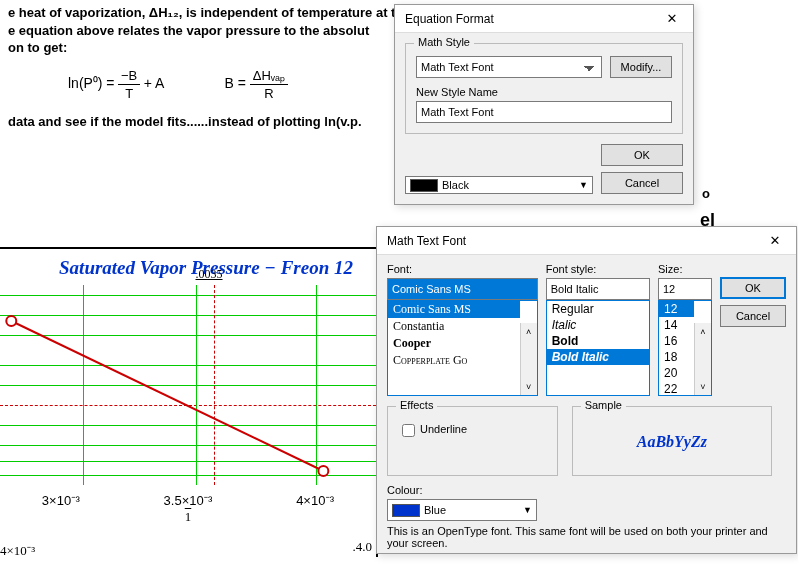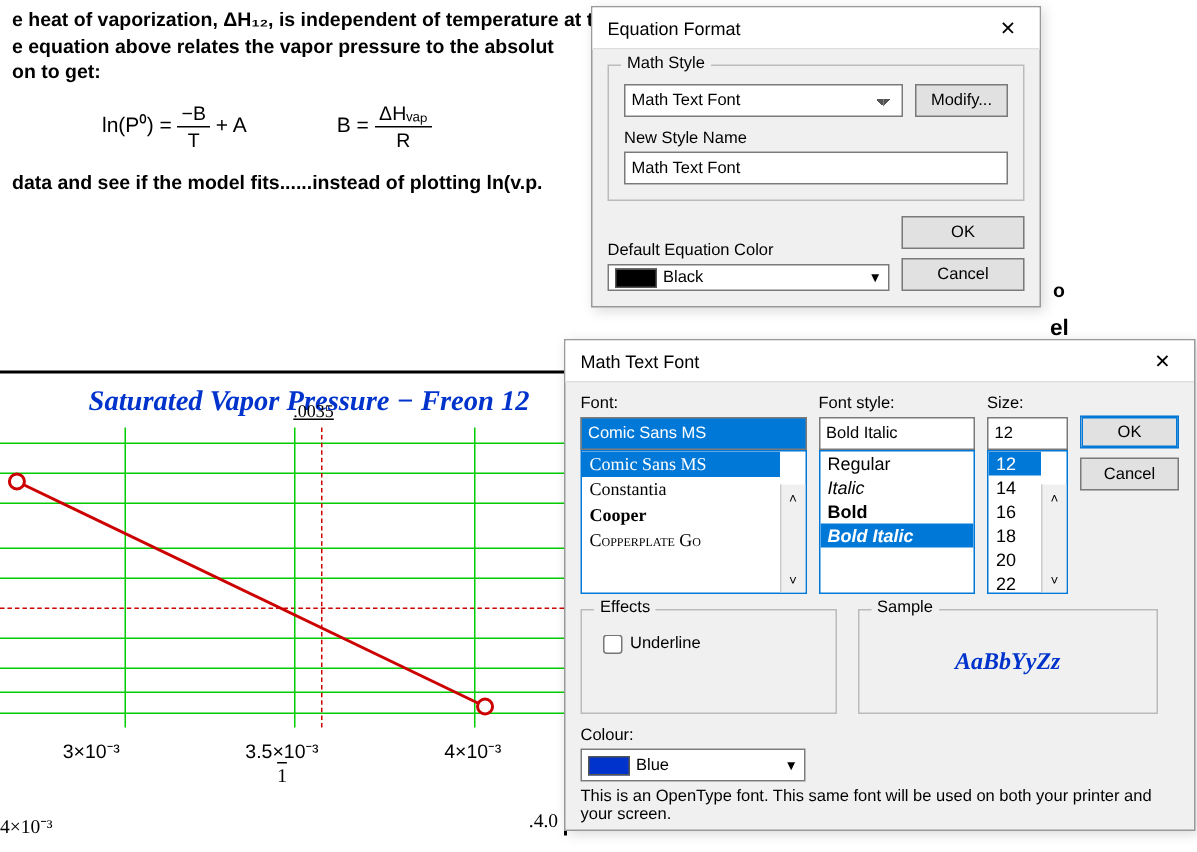--- a/index.html
+++ b/index.html
@@ -63,21 +63,21 @@
       <span> + A</span>
     </span>
     <span class="eq">
       <span>B = </span>
       <span class="frac"><span class="num">ΔHᵥₐₚ</span><span class="den">R</span></span>
     </span>
   </div>
   <div> data and see if the model fits......instead of plotting ln(v.p.</div>
 </div>
 <div style="position:absolute; left:702px; top:186px; font-size:13px; font-weight:bold;">o</div>
-<div style="position:absolute; left:700px; top:210px; font-size:15px; font-weight:bold;">el</div>
+<div style="position:absolute; left:700px; top:210px; font-size:18px; font-weight:bold;">el</div>
 
 <div class="chartwrap">
   <div class="chart-title">Saturated Vapor Pressure − Freon 12</div>
   <div class="plot">
     <div class="hline" style="top:5%"></div>
       <div class="hline" style="top:15%"></div>
     <div class="hline" style="top:25%"></div>
       <div class="hline" style="top:40%"></div>
     <div class="hline" style="top:50%"></div>
     <div class="hline dash" style="top:60%"></div>
@@ -117,21 +117,20 @@
       <select class="combo" style="flex:1">
         <option>Math Text Font</option>
       </select>
       <button class="btn" style="width:62px">Modify...</button>
     </div>
     <span class="lbl" style="margin-top:8px">New Style Name</span>
     <input class="txt" value="Math Text Font" style="">
   </div>
   <div class="row" style="margin:0 10px 10px 10px; align-items:flex-end;">
     <div class="col" style="flex:1">
-      <span class="lbl">Default Equation Color</span>
       <div class="combo" style="display:flex;align-items:center;padding-left:4px;height:18px;border:1px solid #7a7a7a;background:#fff;">
         <span class="swatch black"></span>
         <span style="font-size:11px">Black</span>
         <span style="margin-left:auto;margin-right:4px;font-size:9px">▼</span>
       </div>
     </div>
     <div class="col" style="width:82px; gap:6px;">
       <button class="btn">OK</button>
       <button class="btn">Cancel</button>
     </div>

